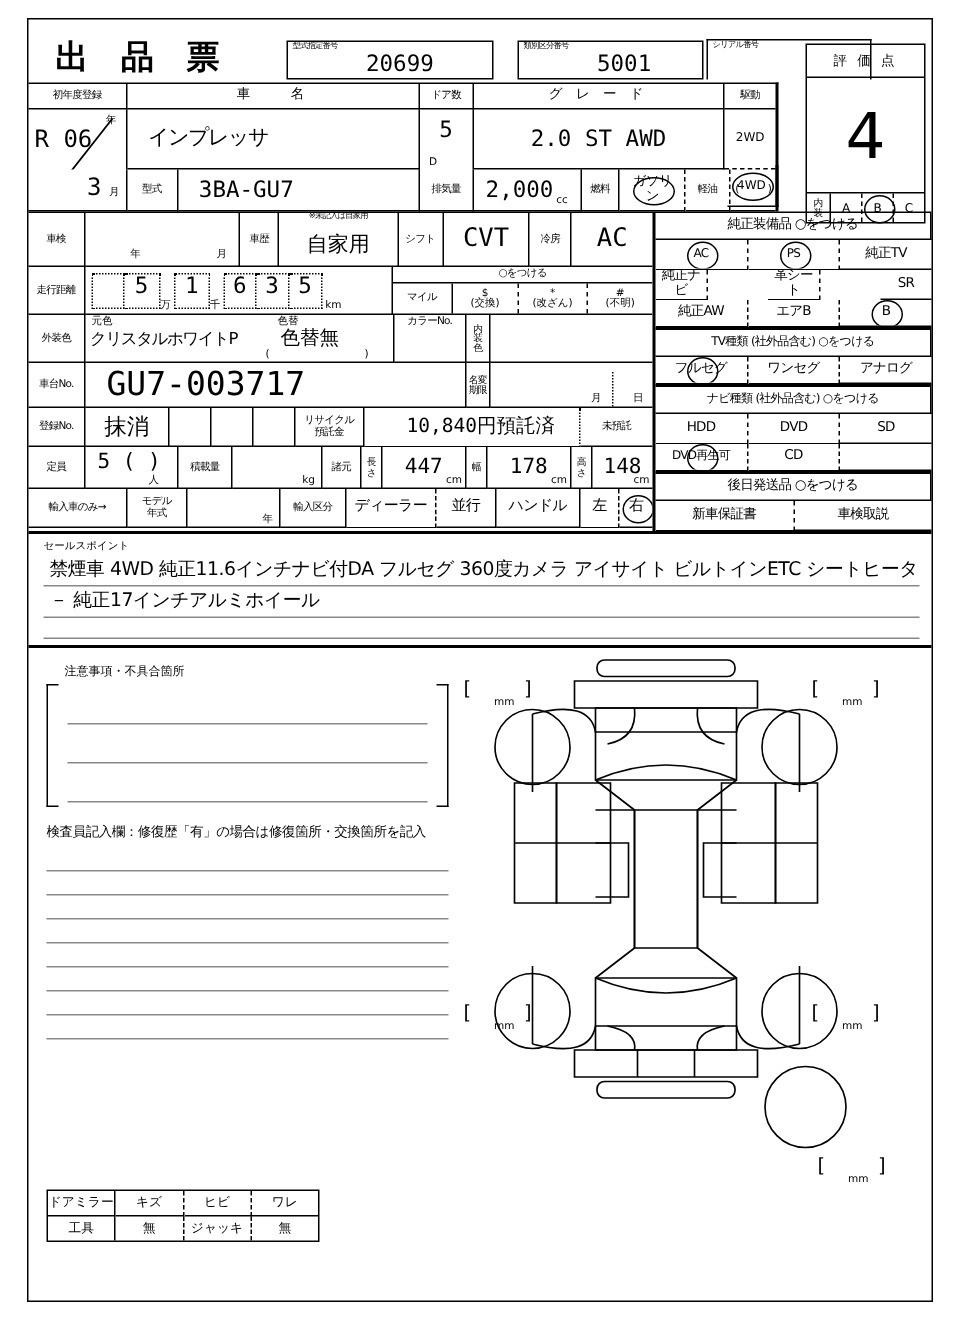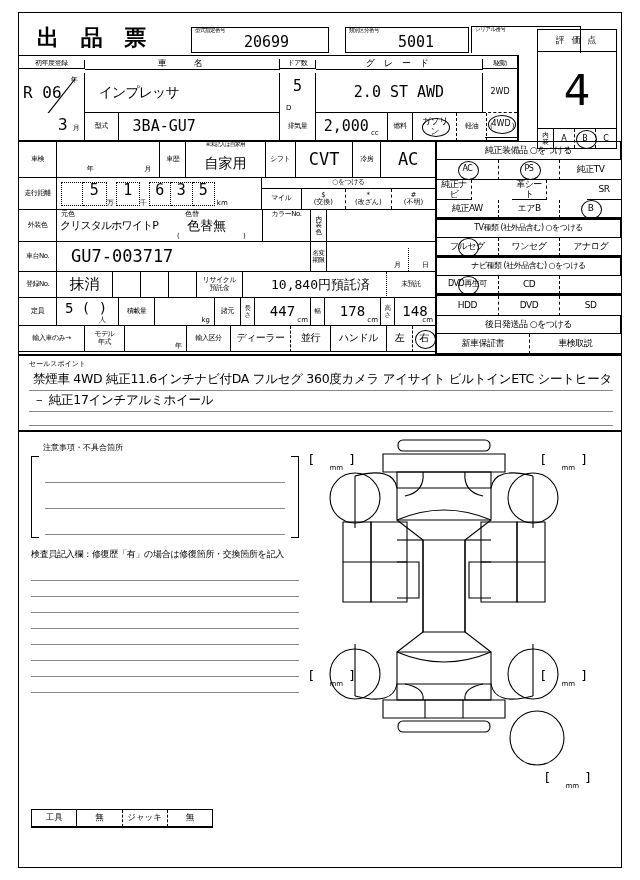--- a/index.html
+++ b/index.html
@@ -193,21 +193,21 @@
     <div class="grow">
       <div style="width:16px;border-right:1px solid #000;font-size:6.5px;line-height:0.95;">内<br>装</div>
       <div style="flex:1;border-right:1px dashed #000;">A</div>
       <div style="flex:1;border-right:1px dashed #000;" class="circ">B</div>
       <div style="flex:1;">C</div>
     </div>
   </div>
 
   <div class="mtable" style="width:500px;border-right:2px solid #000;">
 
-    <div class="row" style="height:17px;align-items:center;">
+    <div class="row" style="height:17px;">
       <div class="cell lbl" style="width:66px;">初年度登録</div>
       <div class="cell lbl9" style="width:196px;letter-spacing:3px;">車　　名</div>
       <div class="cell lbl" style="width:36px;">ドア数</div>
       <div class="cell lbl9" style="width:168px;letter-spacing:3px;">グ レ ー ド</div>
       <div class="cell lbl no-r" style="width:34px;">駆動</div>
     </div>
 
     <div class="row" style="height:40px;">
       <div class="cell" style="width:66px;border-bottom:none;position:relative;">
         <span class="val" style="position:absolute;left:4px;top:12px;font-size:16px;">R 06</span>
@@ -332,21 +332,21 @@
           <span class="sub" style="position:absolute;bottom:1px;left:186px;">)</span>
         </div>
         <div class="cell lbl" style="width:48px;align-items:flex-start;padding-top:1px;">カラーNo.</div>
         <div class="cell lbl" style="width:16px;line-height:0.95;font-size:6.5px;">内<br>装<br>色</div>
         <div class="cell no-r" style="flex:1;"></div>
       </div>
 
       <div class="row" style="height:30px;">
         <div class="cell lbl" style="width:38px;">車台No.</div>
         <div class="cell" style="width:254px;justify-content:flex-start;padding-left:14px;">
-          <span class="val" style="font-size:17px;text-align:center;">GU7-003717</span>
+          <span class="val" style="font-size:22px;text-align:center;">GU7-003717</span>
         </div>
         <div class="cell lbl" style="width:16px;line-height:0.95;font-size:6.5px;">名変<br>期限</div>
         <div class="cell no-r" style="flex:1;position:relative;">
           <span class="sub" style="position:absolute;right:34px;bottom:2px;">月</span>
           <span class="sub" style="position:absolute;right:6px;bottom:2px;">日</span>
           <span style="position:absolute;right:26px;top:6px;bottom:0;border-left:1px dotted #000;"></span>
         </div>
       </div>
 
       <div class="row" style="height:26px;">
@@ -427,29 +427,29 @@
       </div>
 
       <div class="cell lbl" style="height:18px;width:100%;font-size:8px;">TV種類 (社外品含む) ○をつける</div>
       <div class="row thick-b" style="height:20px;">
         <div class="cell dash-r lbl9 circ" style="flex:1;font-size:9px;">フルセグ</div>
         <div class="cell dash-r lbl9" style="flex:1;font-size:9px;">ワンセグ</div>
         <div class="cell no-r lbl9" style="flex:1;font-size:9px;">アナログ</div>
       </div>
 
       <div class="cell lbl" style="height:18px;width:100%;font-size:8px;">ナビ種類 (社外品含む) ○をつける</div>
+      <div class="row" style="height:20px;">
+        <div class="cell dash-r lbl9" style="flex:1;font-size:9px;">HDD</div>
+        <div class="cell dash-r lbl9" style="flex:1;font-size:9px;">DVD</div>
+        <div class="cell no-r lbl9" style="flex:1;font-size:9px;">SD</div>
+      </div>
       <div class="row thick-b" style="height:20px;">
         <div class="cell dash-r lbl9 circ" style="flex:1;font-size:8px;">DVD再生可</div>
         <div class="cell dash-r lbl9" style="flex:1;font-size:9px;">CD</div>
         <div class="cell no-r" style="flex:1;"></div>
-      </div>
-      <div class="row" style="height:20px;">
-        <div class="cell dash-r lbl9" style="flex:1;font-size:9px;">HDD</div>
-        <div class="cell dash-r lbl9" style="flex:1;font-size:9px;">DVD</div>
-        <div class="cell no-r lbl9" style="flex:1;font-size:9px;">SD</div>
       </div>
 
       <div class="cell lbl9" style="height:18px;width:100%;font-size:9px;">後日発送品 ○をつける</div>
       <div class="row" style="height:20px;">
         <div class="cell dash-r lbl9" style="flex:1;font-size:9px;">新車保証書</div>
         <div class="cell no-r lbl9" style="flex:1;font-size:9px;">車検取説</div>
       </div>
     </div>
   </div>
 
@@ -479,20 +479,26 @@
         <div class="wl"></div>
         <div class="wl"></div>
         <div class="wl"></div>
         <div class="wl"></div>
         <div class="wl"></div>
       </div>
     </div>
 
     <div class="minitab">
       <div class="row">
+        <div class="solid">ドアミラー</div>
+        <div>キズ</div>
+        <div>ヒビ</div>
+        <div>ワレ</div>
+      </div>
+      <div class="row">
         <div class="solid">工具</div>
         <div>無</div>
         <div>ジャッキ</div>
         <div>無</div>
       </div>
     </div>
 
     <div class="diagram">
       <svg viewBox="0 0 306 404" width="306" height="404">
         <g fill="none" stroke="#000" stroke-width="1.1">

